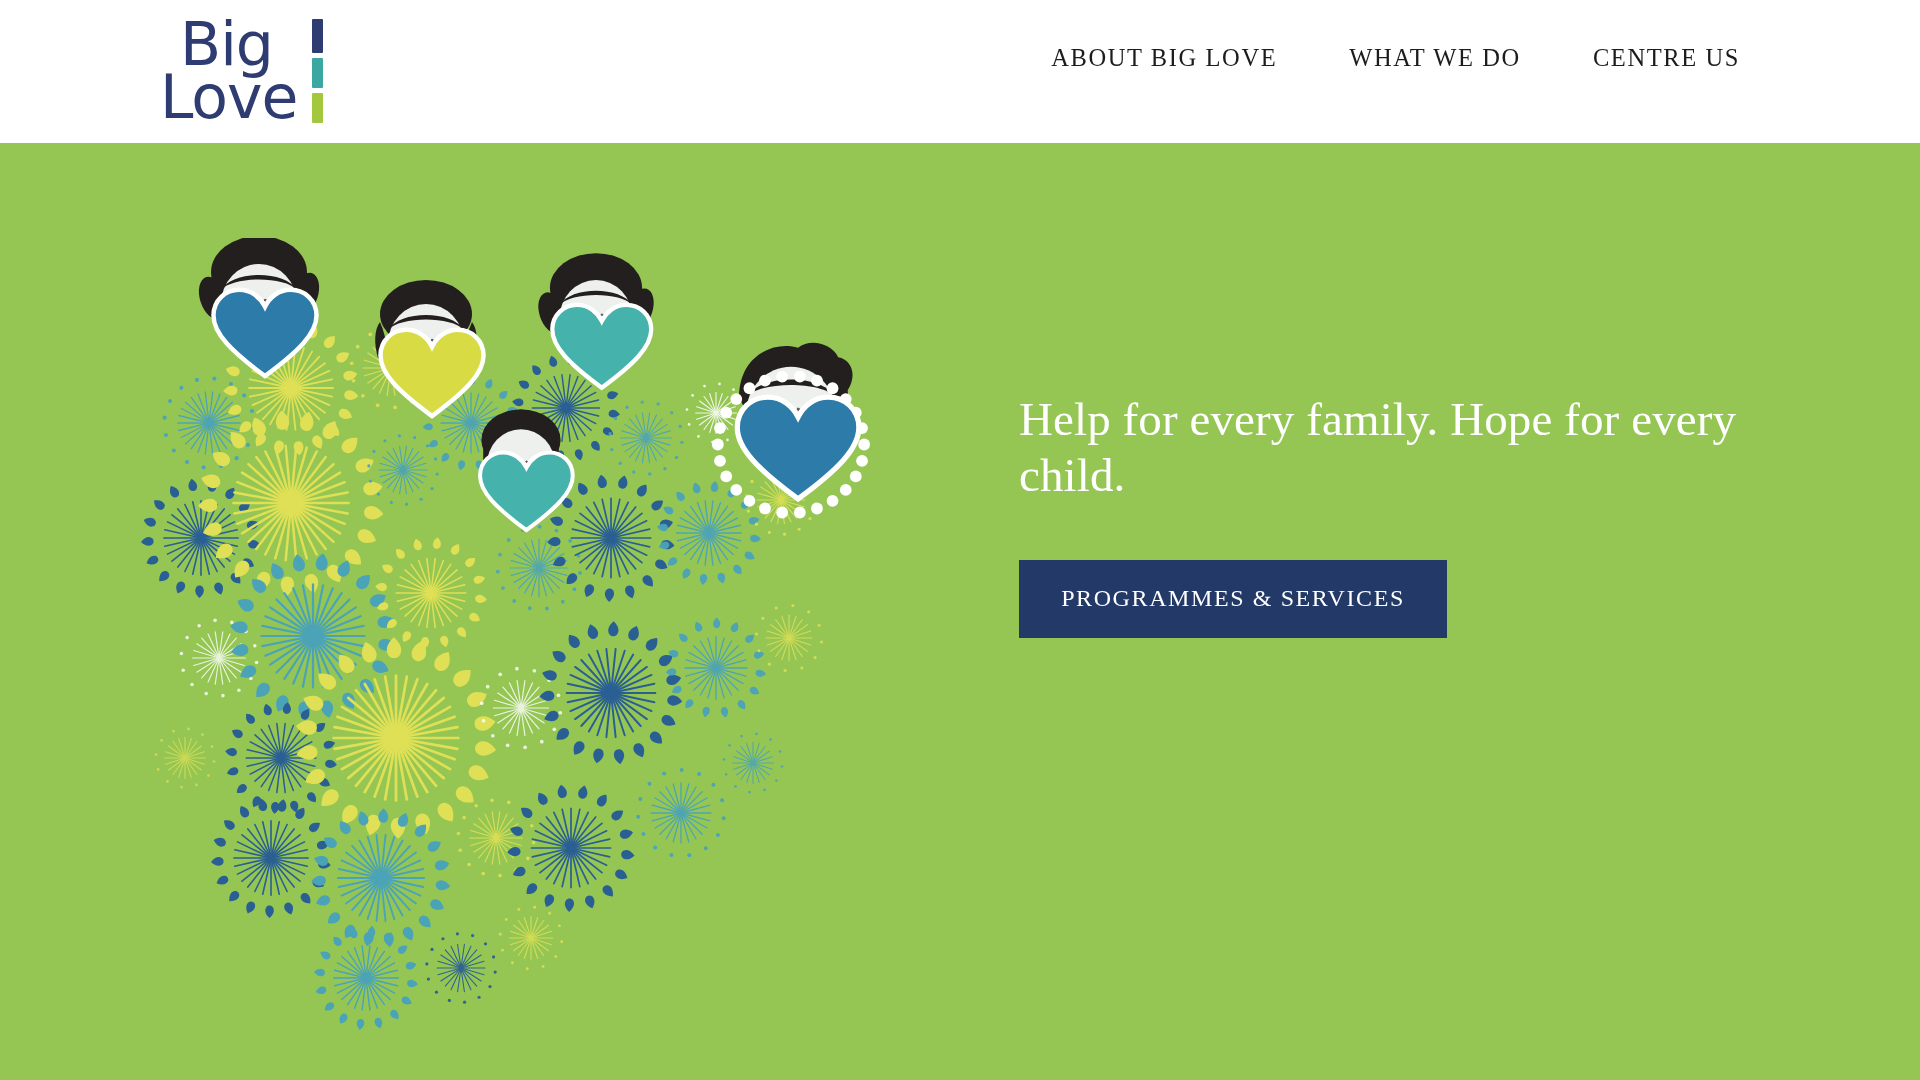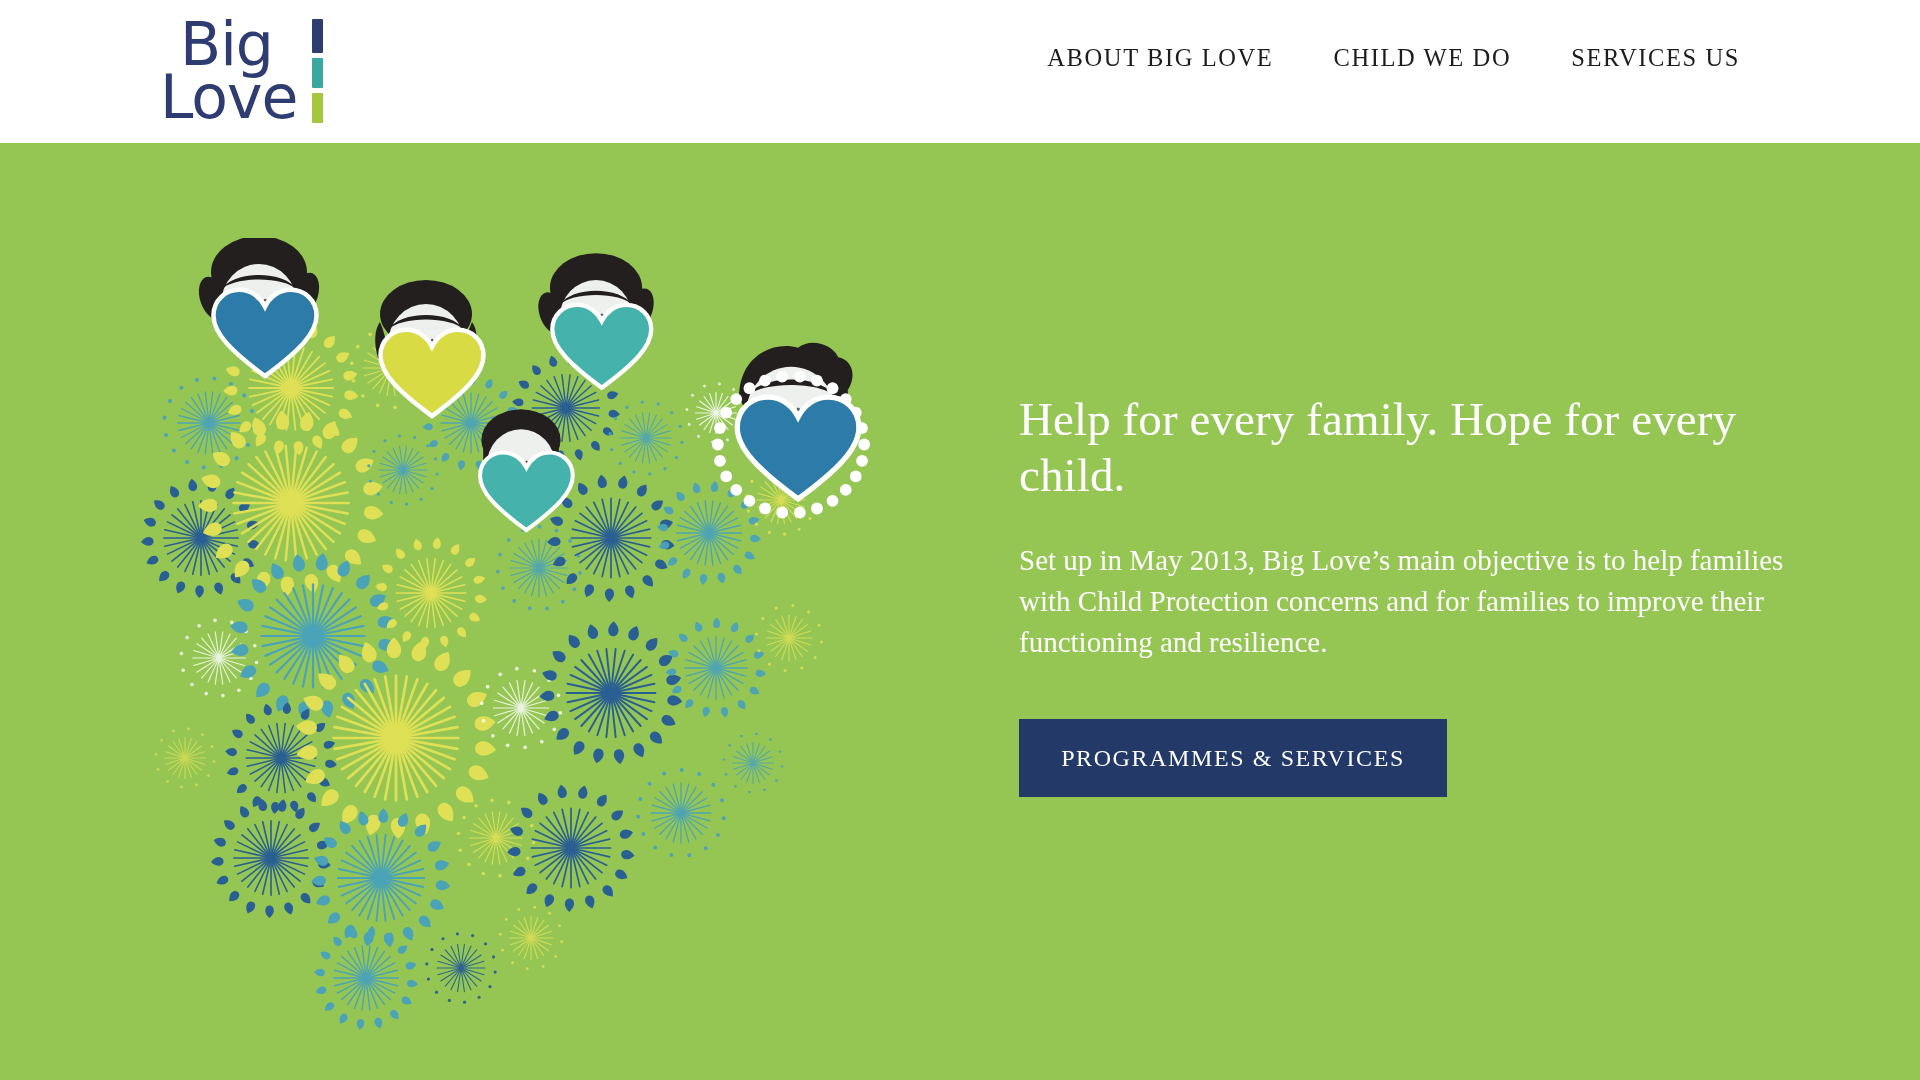--- a/index.html
+++ b/index.html
@@ -85,21 +85,21 @@
     height: 104px;
   }
 
   .main-nav {
     position: absolute;
     right: 150px;
     top: 0;
     height: 116px;
     display: flex;
     align-items: center;
-    gap: 0;
+    gap: 12px;
   }
   .nav-link {
     color: #1c1c1c;
     font-family: "Liberation Serif", serif;
     font-size: 24.5px;
     letter-spacing: 1.6px;
     text-decoration: none;
     padding: 10px 30px;
     white-space: nowrap;
     cursor: pointer;
@@ -184,22 +184,22 @@
       <span class="brand-bars">
         <span class="brand-bar navy"></span>
         <span class="brand-bar teal"></span>
         <span class="brand-bar green"></span>
       </span>
 
     </a>
 
     <nav class="main-nav">
       <a class="nav-link" href="#">ABOUT BIG LOVE</a>
-      <a class="nav-link" href="#">CHILD WE DO</a>
-      <a class="nav-link" href="#">SERVICES US</a>
+      <a class="nav-link" href="#">WHAT WE DO</a>
+      <a class="nav-link" href="#">CENTRE US</a>
     </nav>
 
   </header>
 
   <section class="hero">
 
     <div class="hero-art">
       <svg viewBox="0 0 830 800" xmlns="http://www.w3.org/2000/svg" aria-hidden="true">
         <defs>
 
@@ -1765,19 +1765,18 @@
               <g transform="translate(6,22) scale(1.12)">
                 <use href="#heart" fill="#2d7ba8" stroke="#ffffff" stroke-width="4"></use>
               </g>
             </g>
           </g>
       </svg>
     </div>
 
     <div class="hero-copy">
       <h1 class="hero-title">Help for every family. Hope for every child.</h1>
-      <p class="hero-body">Set up in May 2013, Big Love’s main objective is to help families with Child Protection concerns and for families to improve their functioning and resilience.</p>
       <button class="cta-button">PROGRAMMES &amp; SERVICES</button>
     </div>
 
   </section>
 
 </div>
 
 </body></html>

